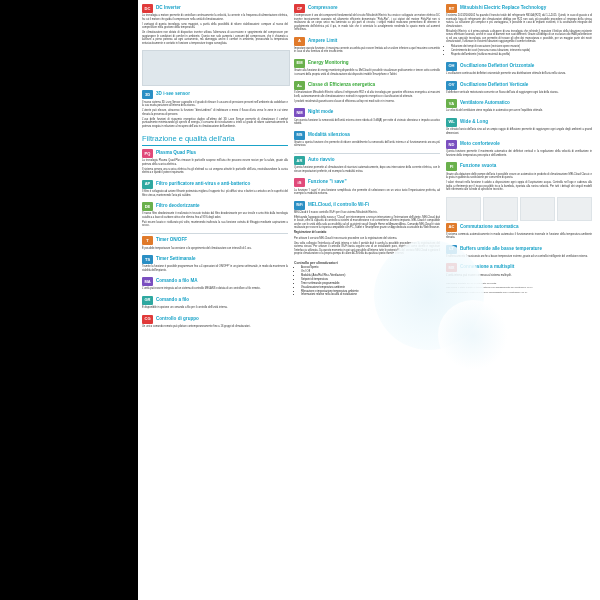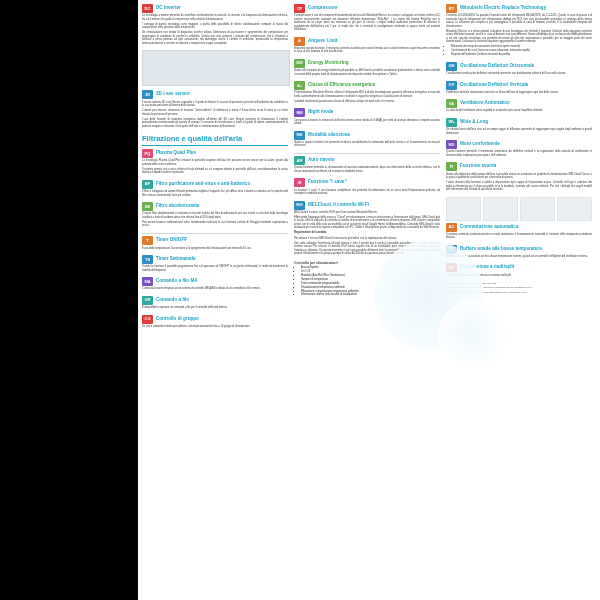--- a/index.html
+++ b/index.html
@@ -28,21 +28,21 @@
     color:#fff;font-size:4px;font-weight:bold;line-height:1;
   }
   .ttl{font-size:4.6px;font-weight:bold;color:#1aa3c8;padding-top:1px;}
   .ttl.green{color:#3aa93a;}
   .body{font-size:2.6px;color:#333;text-align:justify;margin-left:0;}
   .body p{margin:0 0 1.6px 0;}
   .body ul{margin:1px 0 1.6px 5px;padding:0;}
   .body li{margin:0 0 .5px 0;}
 
   .big-title{
-    color:#1aa3c8;font-size:7.5px;font-weight:bold;margin:6px 0 1px 0;
+    color:#1aa3c8;font-size:7.5px;font-weight:normal;margin:6px 0 1px 0;
   }
   .big-rule{height:.8px;background:#1aa3c8;margin-bottom:3px;}
   .photo-wrap{margin:2px 0 4px 0;}
   .photo{background:#dfe7ec;border:.4px solid #cfd8de;height:34px;width:100%;}
 
   
   .wm{
     position:absolute;left:236px;top:240px;width:110px;height:110px;
     border-radius:50%;background:radial-gradient(circle,#e6f4fa 0%,#f3fbfe 60%,#ffffff 100%);
     opacity:.85;

